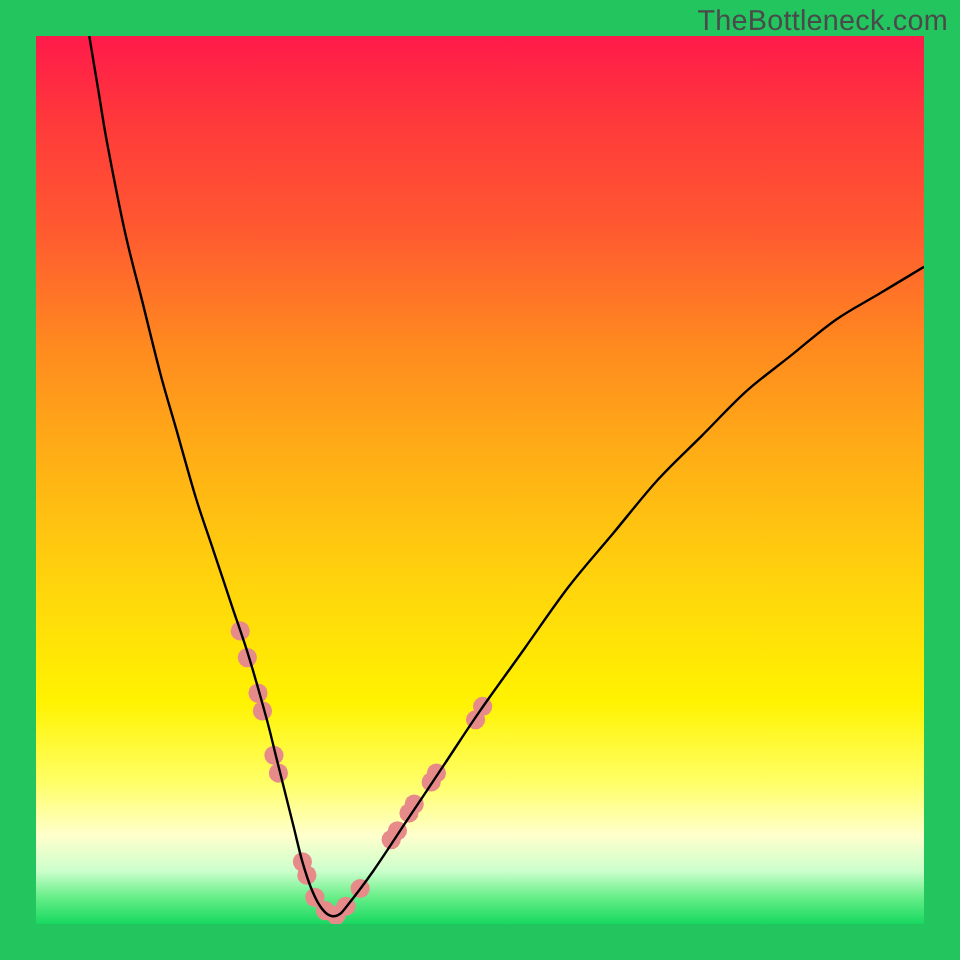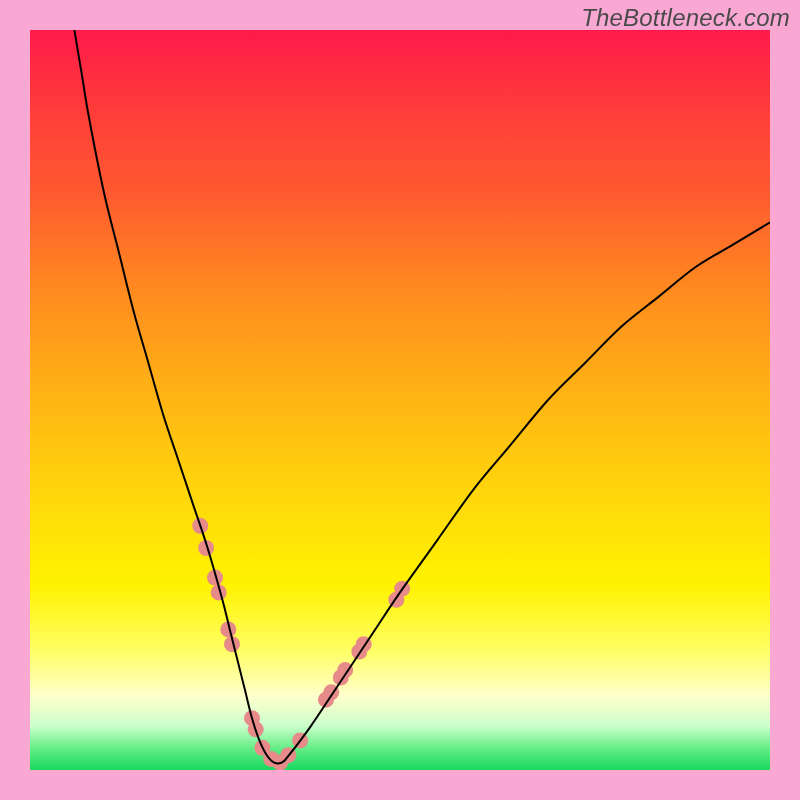--- a/index.html
+++ b/index.html
@@ -8,22 +8,21 @@
     width: 800px;
     height: 800px;
     overflow: hidden;
     background: #000;
     font-family: Arial, Helvetica, sans-serif;
   }
   .stage {
     position: relative;
     width: 800px;
     height: 800px;
-    background: #f9a8d4;
-    font-style: italic;
+    background: #22c55e;
   }
   .plot-area {
     position: absolute;
     left: 30px;
     top: 30px;
     width: 740px;
     height: 740px;
     background: linear-gradient(
       to bottom,
       #ff1a4a 0%,

